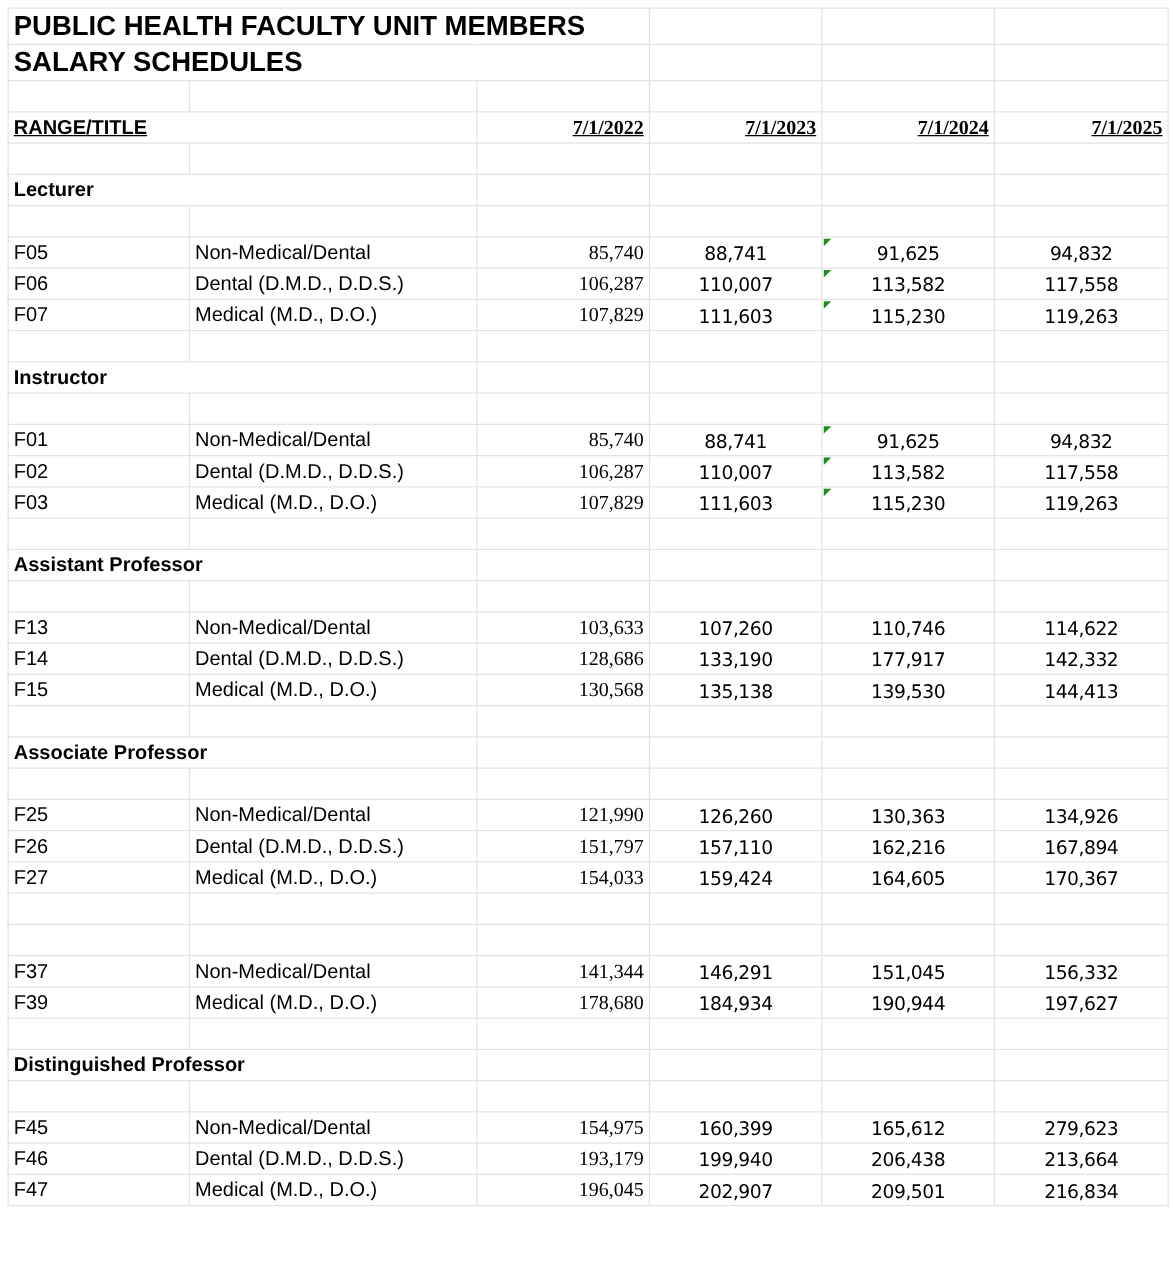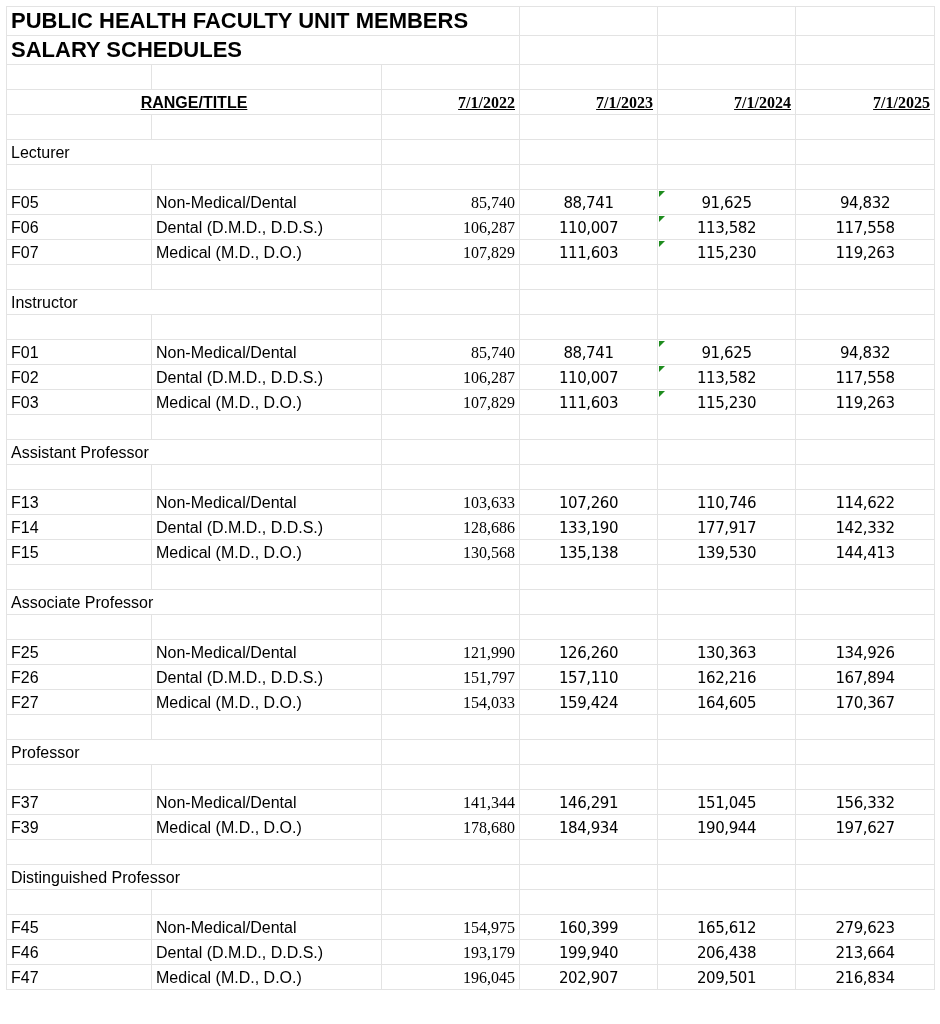--- a/index.html
+++ b/index.html
@@ -8,24 +8,24 @@
     position: absolute; left: 6px; top: 6px;
     border-collapse: collapse; table-layout: fixed;
     font-family: "Liberation Sans", sans-serif; color: #000; padding-left: 37px;
   }
   #sheet td {
     border: 1px solid #e3e3e3; padding: 0 4px; height: 24px;
     font-size: 16px; white-space: nowrap; overflow: visible; position: relative;
     vertical-align: bottom; line-height: 22px;
   }
   #sheet tr.title td { height: 28px; font-size: 22px; font-weight: bold; line-height: 28px; border-bottom-color: #e3e3e3; }
-  .hdr { font-weight: bold; text-decoration: underline; text-align: center; }
+  .hdr { font-weight: bold; text-decoration: underline; }
   .num { text-align: right; font-family: Liberation Serif, serif; }
   .num2 { text-align: center; font-family: "DejaVu Sans", sans-serif; font-size: 15px !important; letter-spacing: -0.4px; }
-  .section { font-weight: normal; margin-top: 48px; }
+  .section { font-weight: bold; margin-top: 48px; }
   .flag::before {
     content: ""; position: absolute; left: 1px; top: 1px; width: 0; height: 0;
     border-top: 6px solid #1e8c1e; border-right: 6px solid transparent;
   }
   col.c1 { width: 145px; } col.c2 { width: 230px; } col.c3 { width: 138px; }
   col.c4 { width: 138px; } col.c5 { width: 138px; } col.c6 { width: 139px; }
 </style>
 </head>
 <body>
 
@@ -256,27 +256,20 @@
       </tr>
       <tr>
         <td></td>
         <td></td>
         <td></td>
         <td></td>
         <td></td>
         <td></td>
       </tr>
       <tr>
-        <td colspan="2" class="section">Professor</td>
-        <td></td>
-        <td></td>
-        <td></td>
-        <td></td>
-      </tr>
-      <tr>
         <td></td>
         <td></td>
         <td></td>
         <td></td>
         <td></td>
         <td></td>
       </tr>
       <tr>
         <td>F37</td>
         <td>Non-Medical/Dental</td>

